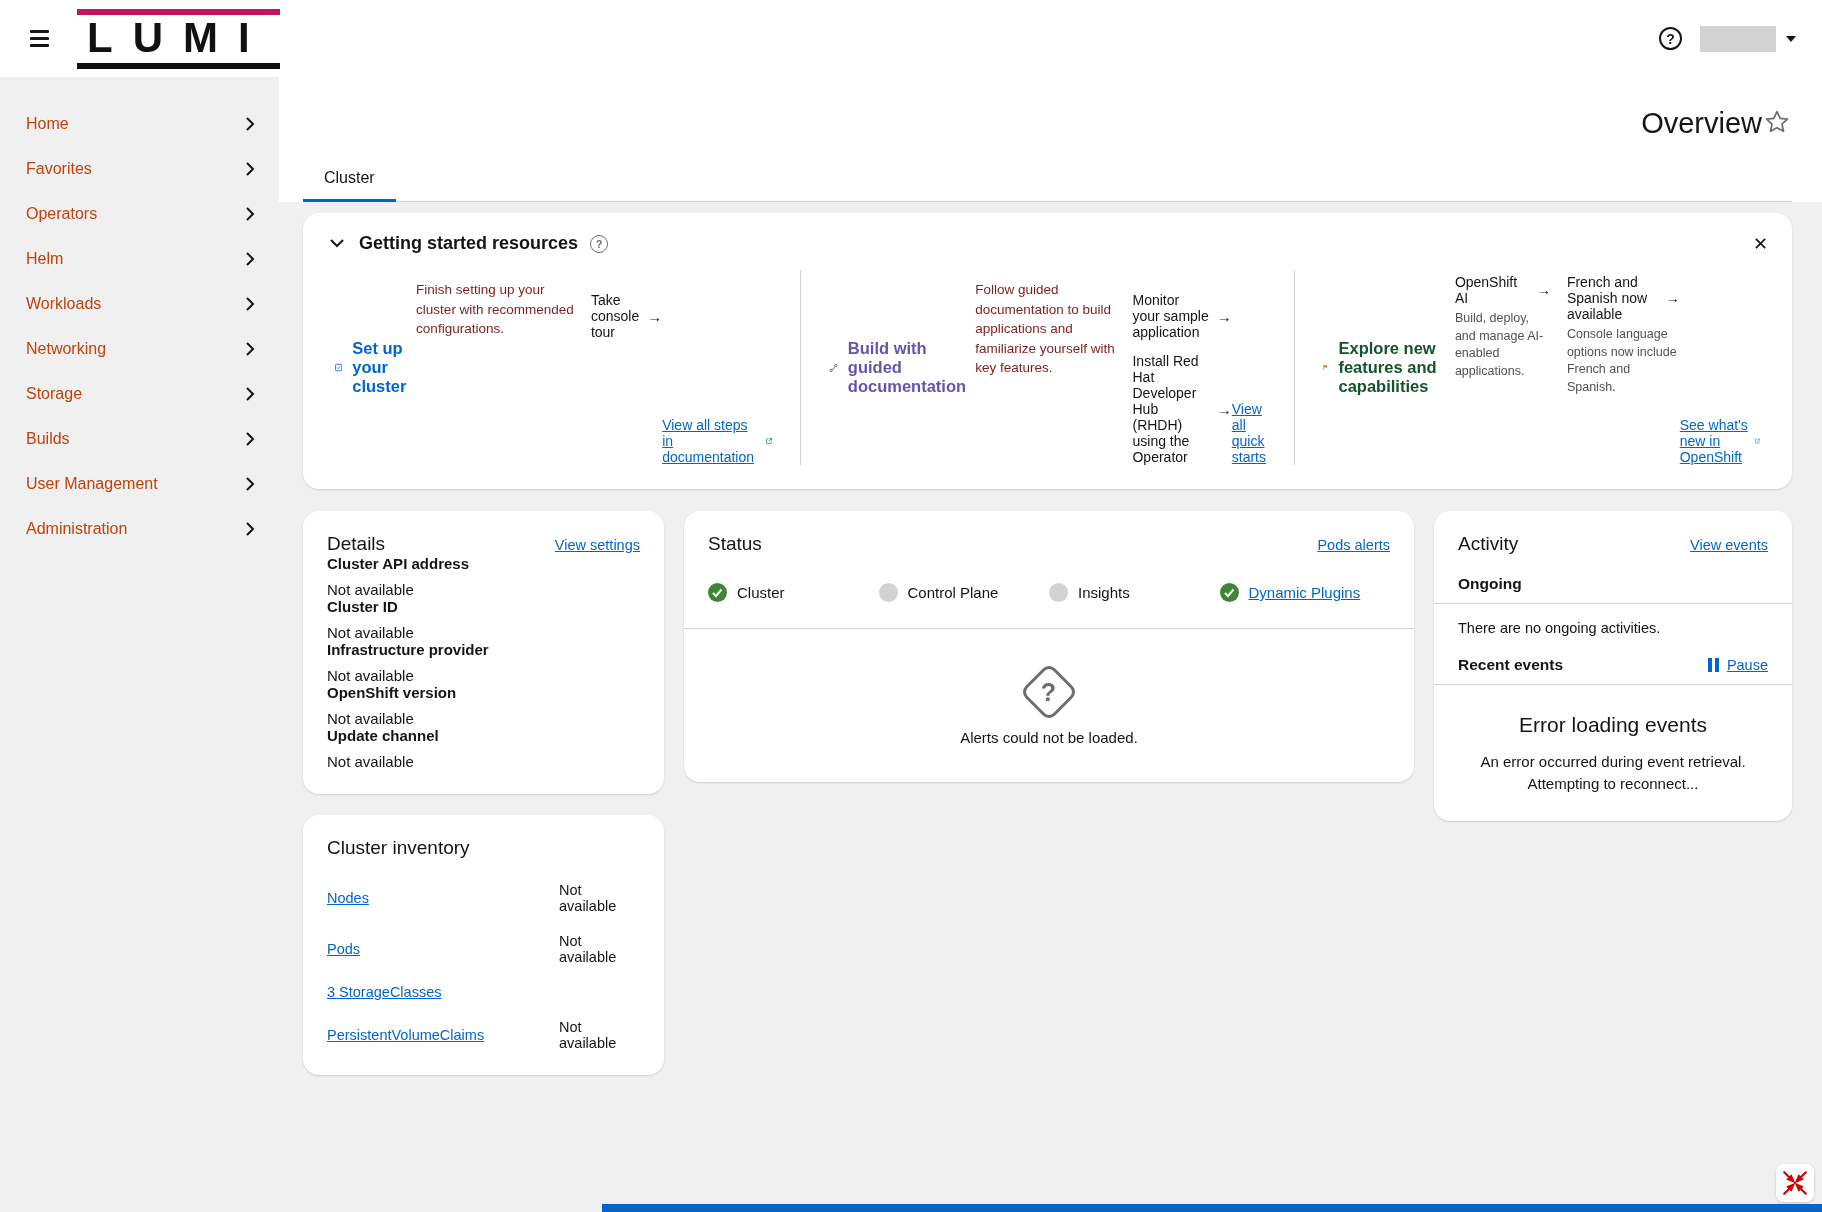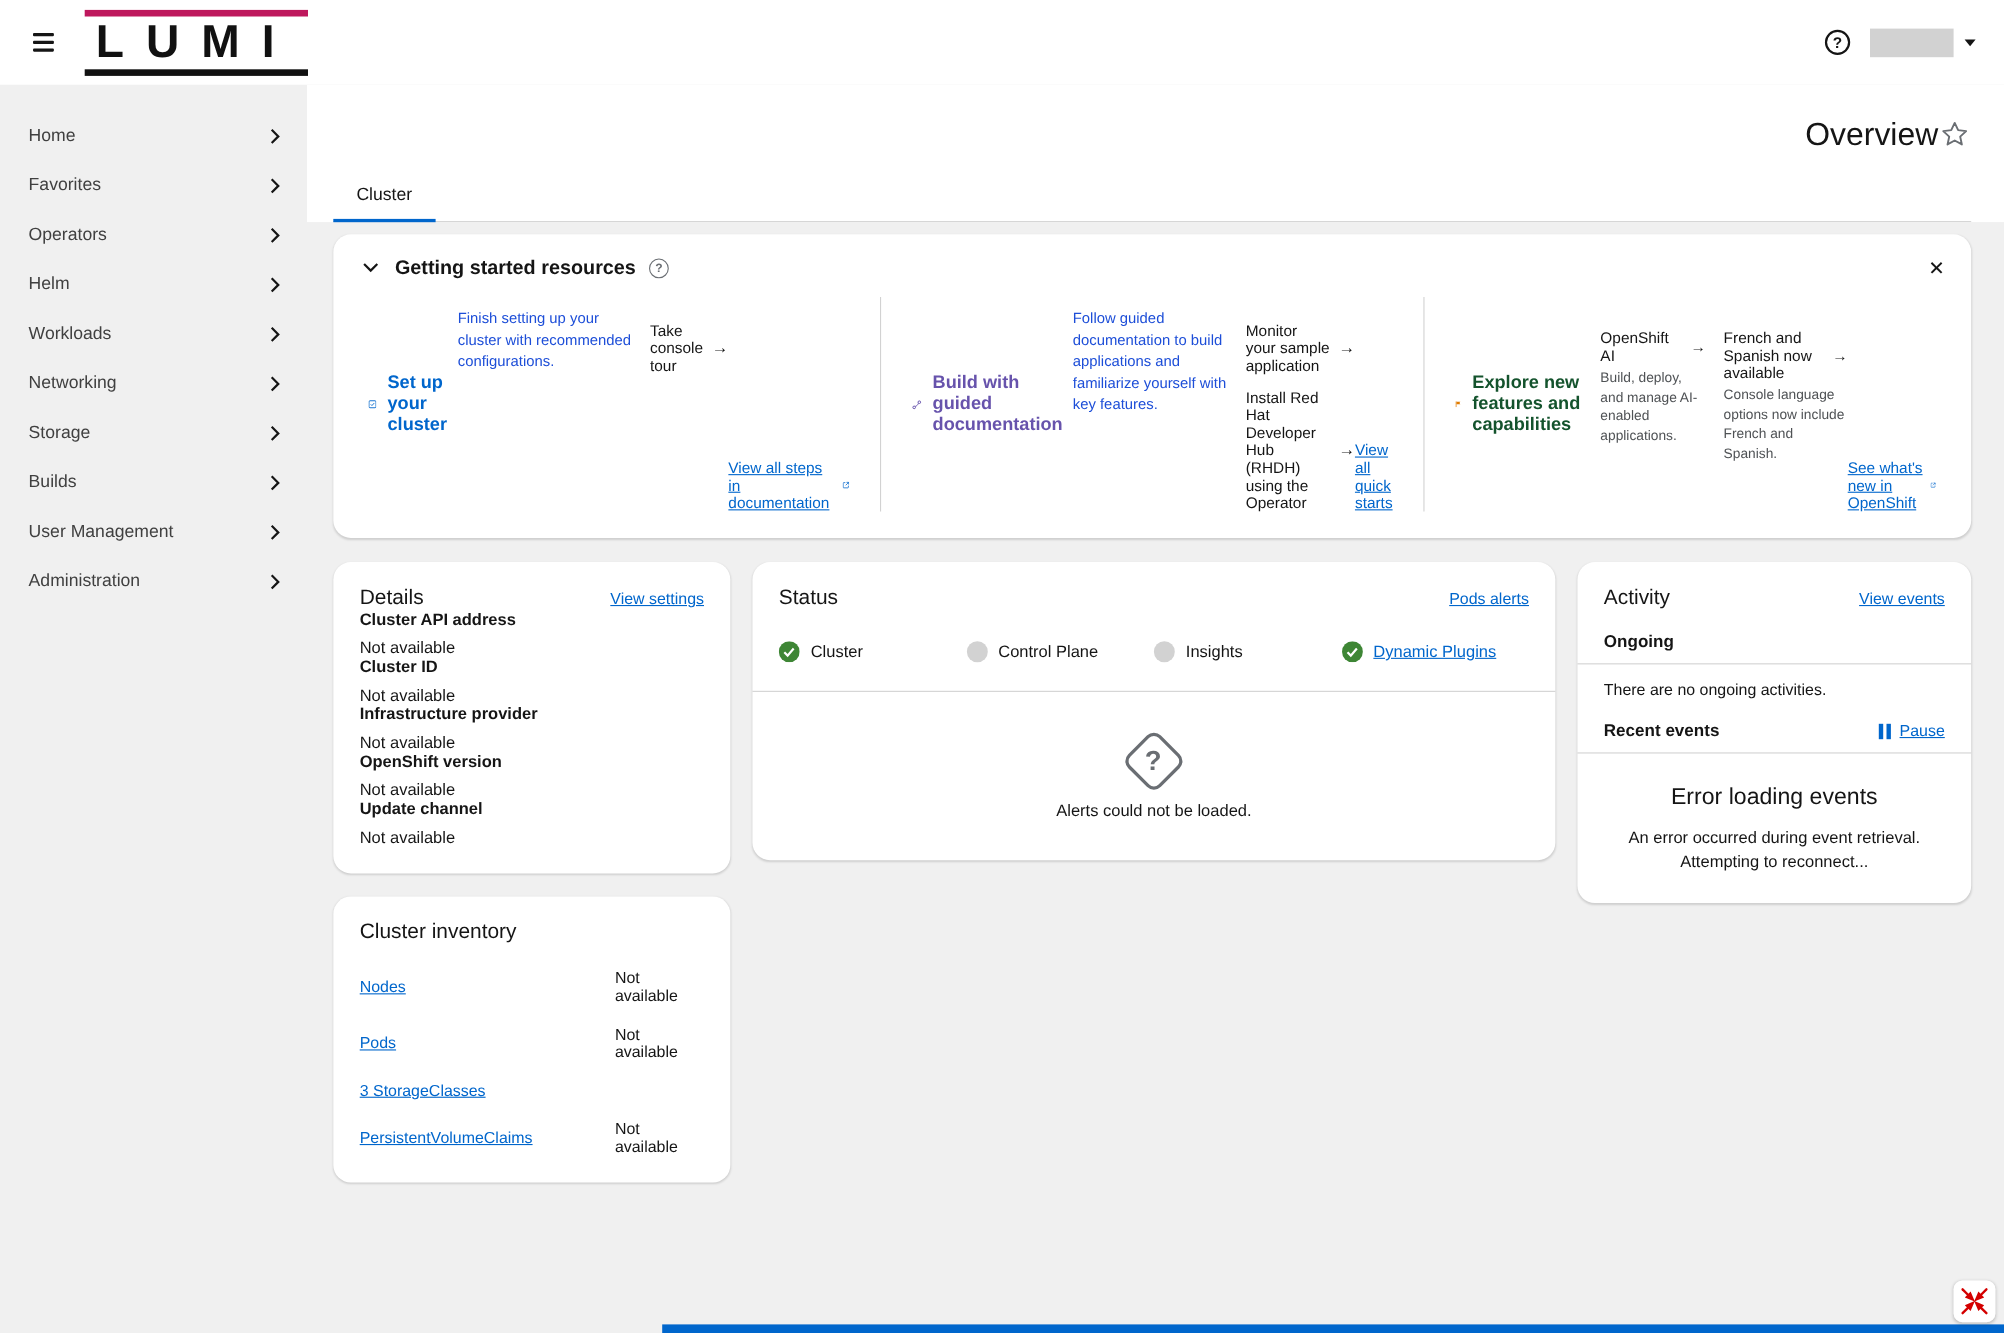--- a/index.html
+++ b/index.html
@@ -16,21 +16,21 @@
   .brand-text{font-size:42px;line-height:46px;font-weight:700;letter-spacing:20px;color:#111}
   .masthead-right{margin-left:auto;display:flex;align-items:center;gap:18px}
   .help-btn{width:23px;height:23px;border-radius:50%;border:2px solid #151515;background:#fff;font-weight:700;font-size:14px;display:flex;align-items:center;justify-content:center;cursor:pointer;color:#151515}
   .user-menu{display:flex;align-items:center;gap:10px;cursor:pointer}
   .user-box{width:76px;height:26px;background:#d2d2d2;display:inline-block}
   .caret{width:0;height:0;border-left:5px solid transparent;border-right:5px solid transparent;border-top:6px solid #151515}
 
   
   .layout{position:absolute;top:77px;left:0;right:0;bottom:0;display:flex}
   .sidebar{width:279px;flex:0 0 279px;background:#f0f0f0;padding-top:24px}
-  .nav-item{height:45px;display:flex;align-items:center;justify-content:space-between;padding:0 24px 0 26px;cursor:pointer;font-size:16px;color:#404040}
+  .nav-item{height:45px;display:flex;align-items:center;justify-content:space-between;padding:0 24px 0 26px;cursor:pointer;font-size:16px;color:#c2410c}
   .main{flex:1;display:flex;flex-direction:column;overflow:hidden;position:relative}
 
   .white-head{background:#fff;padding:30px 30px 0 24px}
   .page-head{display:flex;align-items:center;justify-content:flex-end}
   .page-title{font-size:29px;font-weight:500}
   .star-btn{background:none;border:none;cursor:pointer;padding:2px}
   .tabs-row{display:flex;border-bottom:1px solid #d2d2d2;margin-top:18px}
   .tab{position:relative;padding:11px 21px 14px;font-size:16px;cursor:pointer;color:#151515}
   .tab.active::after{content:"";position:absolute;left:0;right:0;bottom:-1px;height:3px;background:#0066cc}
 
@@ -49,25 +49,25 @@
   .gs-close{margin-left:auto;background:none;border:none;font-size:18px;color:#151515;cursor:pointer;line-height:1}
   .gs-body{display:flex;margin-top:16px}
   .gs-col{flex:1;display:flex;flex-direction:row;min-height:166px;padding:0 28px}
   .gs-col.first{padding-left:8px}
   .gs-col.last{padding-right:8px}
   .gs-divider{width:1px;background:#d2d2d2;align-self:stretch}
   .gs-col-head{display:flex;align-items:center;gap:10px;font-size:16.5px;font-weight:600}
   .gs-col-head.blue{color:#0066cc}
   .gs-col-head.purple{color:#6753ac}
   .gs-col-head.orange{color:#14532d}
-  .gs-desc{font-size:13.5px;color:#1d4ed8;margin-top:10px;line-height:1.45}
+  .gs-desc{font-size:13.5px;color:#7f1d1d;margin-top:10px;line-height:1.45}
   .gs-links{display:flex;flex-direction:column;gap:13px;margin-top:22px;margin-left:16px}
   .dark-link{color:#151515;font-size:14px;display:flex;align-items:center;gap:8px}
   .dark-link .arrow{font-size:15px}
-  .feat-item{margin-left:16px;margin-top:29px}
+  .feat-item{margin-left:16px;margin-top:4px}
   .feat-title{font-size:14px;display:flex;gap:8px;align-items:center;color:#151515;cursor:pointer}
   .feat-desc{font-size:12.5px;color:#4f5255;margin-top:4px;line-height:1.4}
   .gs-footer{margin-top:auto;padding-top:18px;font-size:14px;display:flex;align-items:center;gap:6px}
 
   
   .cards-grid{display:grid;grid-template-columns:361px 1fr 358px;gap:20px;align-items:start;margin-top:22px}
   .left-col{display:flex;flex-direction:column;gap:21px}
   .body-card{padding:22px 24px 24px}
   .card-head{display:flex;align-items:baseline;justify-content:space-between}
   .card-title{font-size:19px;font-weight:400}

